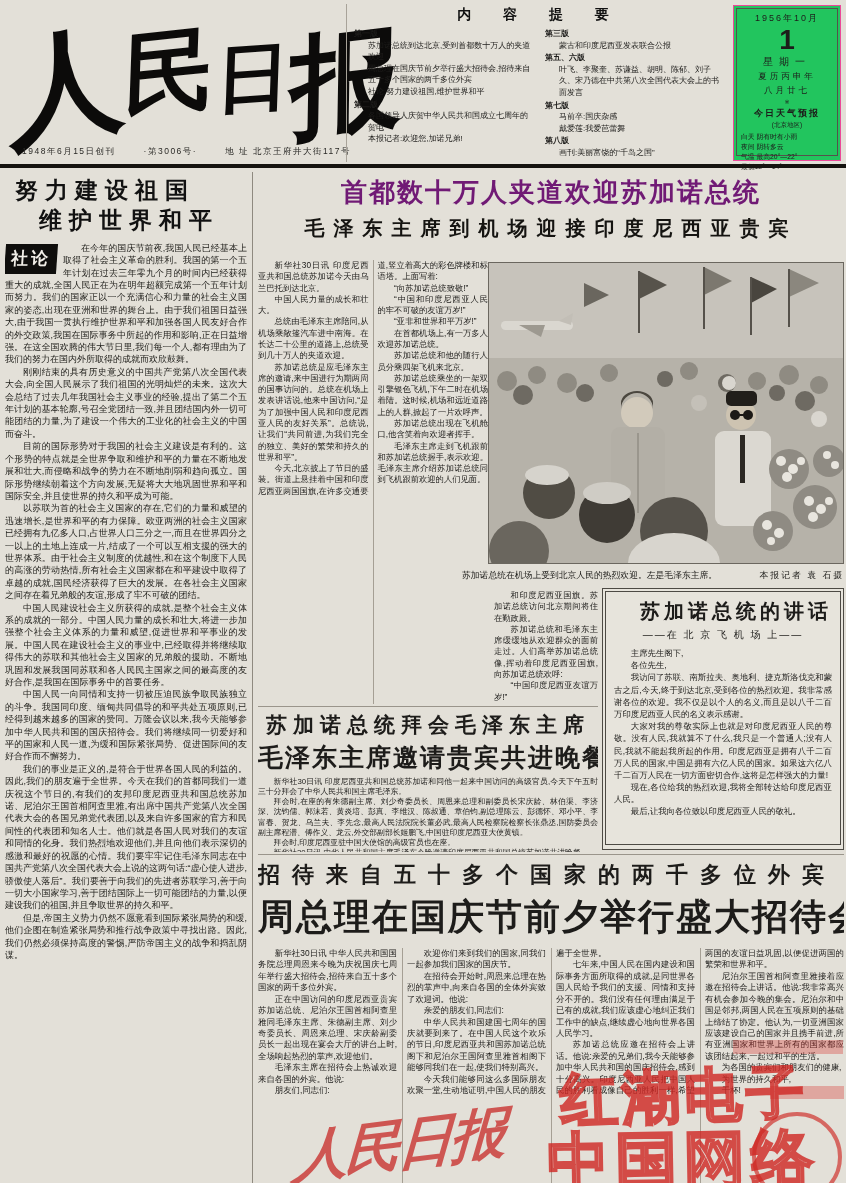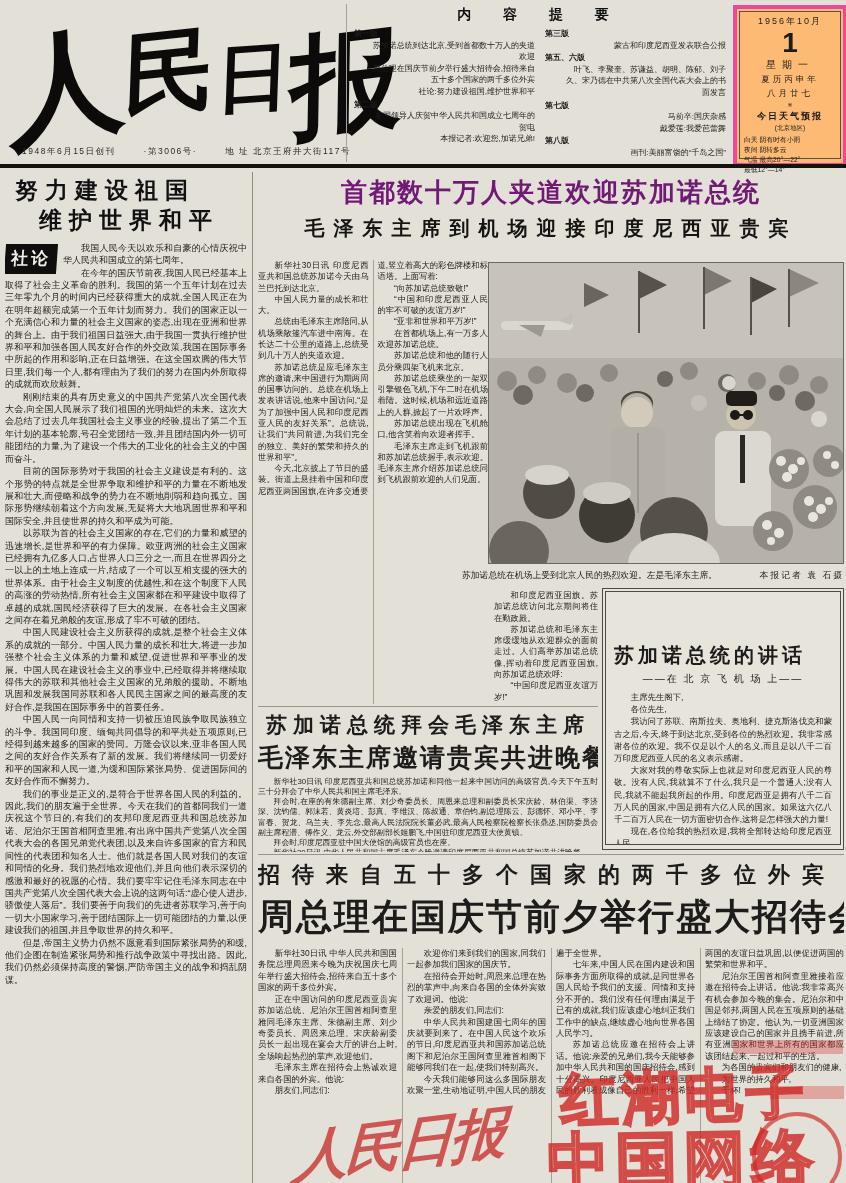--- a/index.html
+++ b/index.html
@@ -13,23 +13,23 @@
   .mc2{font-size:74px;transform:rotate(-4deg) skewX(-6deg);margin-bottom:30px;}
   .mc3{font-size:112px;transform:rotate(-7deg) skewX(-8deg);margin-bottom:6px;}
   .mast-info{position:absolute;left:22px;top:146px;width:430px;display:flex;gap:28px;font-size:8.5px;letter-spacing:1.5px;color:#2a2926;white-space:nowrap;}
   .vline-mast{position:absolute;left:346px;top:4px;width:1px;height:158px;background:#a8a399;}
   
   .summary{position:absolute;left:354px;top:6px;width:372px;height:156px;overflow:hidden;}
   .summary-title{text-align:center;font-weight:bold;font-size:14px;letter-spacing:14px;margin-bottom:3px;color:#111;}
   .summary-cols{display:flex;gap:10px;}
   .sum-col{flex:1;font-size:8px;line-height:1.45;}
   .sec-label{font-weight:bold;margin-top:1px;}
-  .sum-col p{margin:0;padding-left:14px;text-indent:0;text-align:right;}
-  
-  .datebox{position:absolute;left:733px;top:5px;width:106px;height:154px;border:4px solid #ec4899;background:#fdba74;}
+  .sum-col p{margin:0;padding-left:14px;text-indent:0;}
+  
+  .datebox{position:absolute;left:733px;top:5px;width:106px;height:154px;border:1px solid #ec4899;background:#22c55e;}
   .datebox-inner{border:1px solid #55524c;margin:2px;height:calc(100% - 6px);padding:3px 4px;box-sizing:border-box;text-align:center;}
   .db-ym{font-size:9px;letter-spacing:2px;}
   .db-day{font-size:28px;font-weight:bold;line-height:1.05;}
   .db-week{font-size:10px;letter-spacing:6px;margin-top:1px;}
   .db-lunar{font-size:8.5px;letter-spacing:3px;margin-top:2px;}
   .db-star{font-size:6px;margin:1px 0;}
   .db-wt{font-size:9px;font-weight:bold;letter-spacing:2px;margin-top:2px;}
   .db-region{font-size:6.5px;margin:1px 0 2px;}
   .db-row{font-size:6.8px;text-align:left;line-height:1.45;white-space:nowrap;}
   
@@ -50,21 +50,21 @@
   .lead-cols{position:absolute;left:258px;top:260px;width:230px;height:444px;column-count:2;column-gap:9px;column-rule:1px solid #a59f94;font-size:8.3px;line-height:1.36;overflow:hidden;}
   .lead-sliver{position:absolute;left:494px;top:590px;width:104px;height:112px;font-size:8.3px;line-height:1.36;overflow:hidden;}
   
   .photo{position:absolute;left:488px;top:262px;width:356px;height:302px;border:1px solid #6b675f;box-sizing:border-box;background:#b7b3aa;}
   .caption-row{position:absolute;left:462px;top:570px;width:382px;display:flex;font-size:8.8px;color:#22211e;}
   .caption-text{flex:1;}
   .caption-credit{white-space:nowrap;letter-spacing:2px;}
   
   .speechbox{position:absolute;left:602px;top:588px;width:242px;height:262px;border:1px solid #4d4a44;background:#e7e4dc;box-sizing:border-box;}
   .speech-inner{border:1px solid #4d4a44;margin:2px;height:calc(100% - 6px);box-sizing:border-box;padding:6px 8px;overflow:hidden;}
-  .speech-title{text-align:left;font-family:"Liberation Serif","DejaVu Serif",serif;font-weight:bold;font-size:20px;letter-spacing:4px;margin-top:44px;}
+  .speech-title{text-align:right;font-family:"Liberation Serif","DejaVu Serif",serif;font-weight:bold;font-size:20px;letter-spacing:4px;}
   .speech-sub{text-align:center;font-size:10px;letter-spacing:2px;margin:3px 0 5px;}
   .speechbox .par-block{font-size:8.4px;line-height:1.45;}
   
   .visit{position:absolute;left:258px;top:706px;width:340px;height:146px;overflow:hidden;border-top:1px solid #9a958b;padding-top:4px;box-sizing:border-box;}
   .visit-h1{text-align:center;font-size:21px;font-weight:bold;letter-spacing:6px;white-space:nowrap;}
   .visit-h2{text-align:center;font-family:"Liberation Serif","DejaVu Serif",serif;font-size:25px;font-weight:bold;letter-spacing:2px;white-space:nowrap;margin-top:2px;}
   .visit .par-block{font-size:7.8px;line-height:1.3;margin-top:3px;}
   
   .banquet{position:absolute;left:258px;top:854px;width:586px;height:329px;border-top:1px solid #9a958b;padding-top:5px;box-sizing:border-box;overflow:hidden;}
   .banq-kicker{text-align:left;font-size:22px;font-weight:bold;letter-spacing:12px;white-space:nowrap;}
@@ -155,27 +155,26 @@
   </div>
 
   <div class="thick-rule"></div>
   <div class="vdivider-main"></div>
 
   <div class="editorial">
     <div class="ed-h ed-h1">努力建设祖国</div>
     <div class="ed-h ed-h2">维护世界和平</div>
     <span class="shelun">社论</span>
     <div class="par-block">
-        <p>我国人民今天以欢乐和自豪的心情庆祝中华人民共和国成立的第七周年。</p>
         <p>在今年的国庆节前夜,我国人民已经基本上取得了社会主义革命的胜利。我国的第一个五年计划在过去三年零九个月的时间内已经获得重大的成就,全国人民正在为在明年超额完成第一个五年计划而努力。我们的国家正以一个充满信心和力量的社会主义国家的姿态,出现在亚洲和世界的舞台上。由于我们祖国日益强大,由于我国一贯执行维护世界和平和加强各国人民友好合作的外交政策,我国在国际事务中所起的作用和影响,正在日益增强。在这全国欢腾的伟大节日里,我们每一个人,都有理由为了我们的努力在国内外所取得的成就而欢欣鼓舞。</p>
         <p>刚刚结束的具有历史意义的中国共产党第八次全国代表大会,向全国人民展示了我们祖国的光明灿烂的未来。这次大会总结了过去几年我国社会主义事业的经验,提出了第二个五年计划的基本轮廓,号召全党团结一致,并且团结国内外一切可能团结的力量,为了建设一个伟大的工业化的社会主义的中国而奋斗。</p>
         <p>目前的国际形势对于我国的社会主义建设是有利的。这个形势的特点就是全世界争取和维护和平的力量在不断地发展和壮大,而侵略和战争的势力在不断地削弱和趋向孤立。国际形势继续朝着这个方向发展,无疑将大大地巩固世界和平和国际安全,并且使世界的持久和平成为可能。</p>
         <p>以苏联为首的社会主义国家的存在,它们的力量和威望的迅速增长,是世界和平的有力保障。欧亚两洲的社会主义国家已经拥有九亿多人口,占世界人口三分之一,而且在世界四分之一以上的土地上连成一片,结成了一个可以互相支援的强大的世界体系。由于社会主义制度的优越性,和在这个制度下人民的高涨的劳动热情,所有社会主义国家都在和平建设中取得了卓越的成就,国民经济获得了巨大的发展。在各社会主义国家之间存在着兄弟般的友谊,形成了牢不可破的团结。</p>
         <p>中国人民建设社会主义所获得的成就,是整个社会主义体系的成就的一部分。中国人民力量的成长和壮大,将进一步加强整个社会主义体系的力量和威望,促进世界和平事业的发展。中国人民在建设社会主义的事业中,已经取得并将继续取得伟大的苏联和其他社会主义国家的兄弟般的援助。不断地巩固和发展我国同苏联和各人民民主国家之间的最高度的友好合作,是我国在国际事务中的首要任务。</p>
-        <p>中国人民一向同情和支持一切被压迫民族争取民族独立的斗争。我国同印度、缅甸共同倡导的和平共处五项原则,已经得到越来越多的国家的赞同。万隆会议以来,亚非各国人民之间的友好合作关系有了新的发展。我们将继续同一切爱好和平的国家和人民一道,为缓和国际紧张局势、促进国际间的友好合作而不懈努力。</p>
+        <p>中国人民一向同情和支持一切被压迫民族争取民族独立的斗争。我国同印度、缅甸共同倡导的和平共处五项原则,已经得到越来越多的国家的赞同。万隆会议以来,我今天能够参加中华人民共和国的国庆招待会。我们将继续同一切爱好和平的国家和人民一道,为缓和国际紧张局势、促进国际间的友好合作而不懈努力。</p>
         <p>我们的事业是正义的,是符合于世界各国人民的利益的。因此,我们的朋友遍于全世界。今天在我们的首都同我们一道庆祝这个节日的,有我们的友邦印度尼西亚共和国总统苏加诺、尼泊尔王国首相阿查里雅,有出席中国共产党第八次全国代表大会的各国兄弟党代表团,以及来自许多国家的官方和民间性的代表团和知名人士。他们就是各国人民对我们的友谊和同情的化身。我们热烈地欢迎他们,并且向他们表示深切的感激和最好的祝愿的心情。我们要牢牢记住毛泽东同志在中国共产党第八次全国代表大会上说的这两句话:“虚心使人进步,骄傲使人落后”。我们要善于向我们的先进者苏联学习,善于向一切大小国家学习,善于团结国际上一切可能团结的力量,以便建设我们的祖国,并且争取世界的持久和平。</p>
         <p>但是,帝国主义势力仍然不愿意看到国际紧张局势的和缓,他们企图在制造紧张局势和推行战争政策中寻找出路。因此,我们仍然必须保持高度的警惕,严防帝国主义的战争和捣乱阴谋。</p>
       </div>
   </div>
 
   <div class="lead-head">
     <div class="lead-h1">首都数十万人夹道欢迎苏加诺总统</div>
     <div class="lead-h2">毛泽东主席到机场迎接印度尼西亚贵宾</div>
   </div>
 

